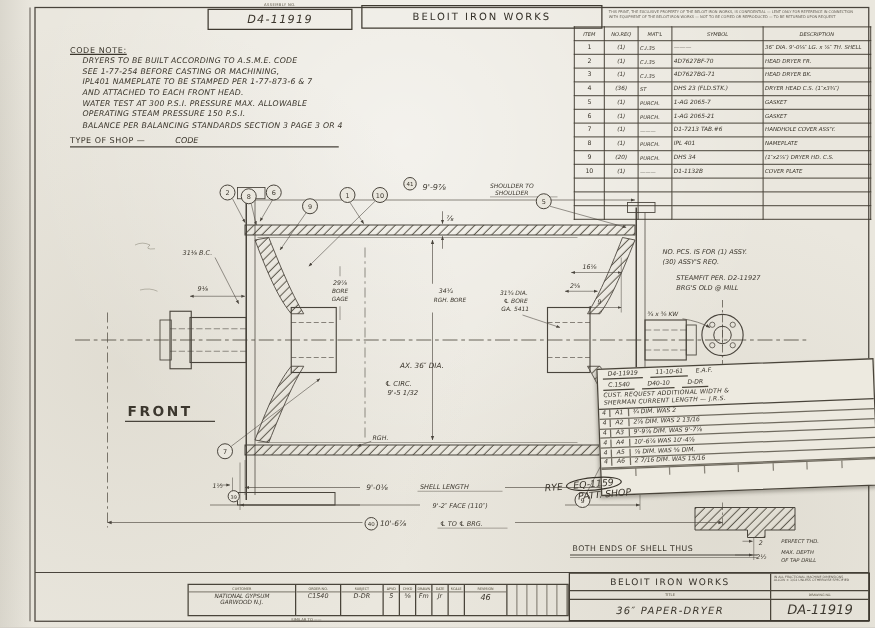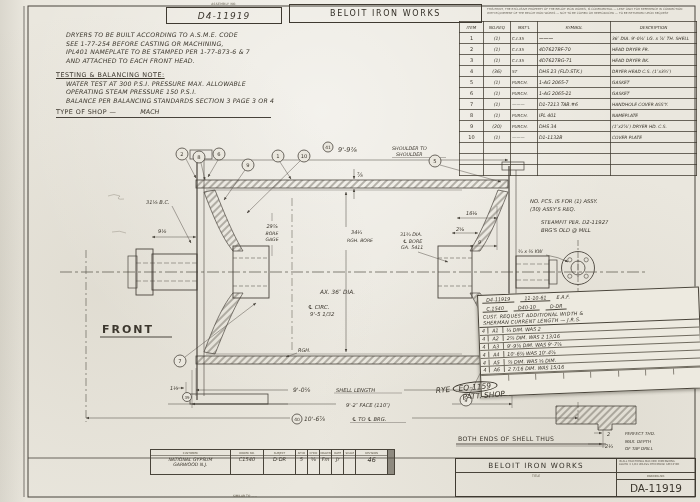--- a/index.html
+++ b/index.html
@@ -55,21 +55,21 @@
   .slip-c1{width:9px;border-right:.6px solid rgba(70,64,52,.75);text-align:center}
   .slip-c2{width:15px;border-right:.6px solid rgba(70,64,52,.75);text-align:center}
   .slip-c3{flex:1;padding-left:3px}
   .slip-foot{display:flex;height:7px;border-top:.7px solid rgba(70,64,52,.75)}
   .slip-foot span{flex:1;border-right:.5px solid rgba(70,64,52,.6)}
   #scribble{left:436px;top:383px;z-index:5;transform:rotate(-5deg);font-style:italic;
     font-size:7.5px;color:#39342b;line-height:1.2}
   #scribble .oval{border:.9px solid #39342b;border-radius:50%;padding:0 5px}
   #scribble .l2{margin-left:26px}
   
-  #custblock{left:150px;top:449px;width:245px;height:26px;border:1px solid #49443a;display:flex;z-index:3}
+  #custblock{left:150px;top:467px;width:305px;height:26px;border:1px solid #49443a;display:flex;z-index:3}
   .cb-cell{border-right:.8px solid #49443a;display:flex;flex-direction:column;overflow:hidden}
   .cb-h{font-size:2.7px;text-align:center;color:#56503f;height:6px;line-height:6px;
     border-bottom:.5px solid rgba(70,64,52,.55)}
   .cb-v{font-size:5.1px;font-style:italic;text-align:center;flex:1;line-height:1.1;padding-top:1px}
   .cb-v.small{font-size:4.6px}
   .cb-grid{flex:1;display:flex}
   .cb-grid span{flex:1;border-right:.5px solid rgba(70,64,52,.55)}
   #similar{left:233px;top:494px;font-size:3px;color:#544e3e;z-index:3}
   
   #titleblock{left:455px;top:458px;width:241px;height:39px;border:1px solid #3f3a31;
@@ -79,21 +79,21 @@
     font-size:7.2px;letter-spacing:1.2px;color:#332f27}
   .tb-tol{grid-column:2;grid-row:1;border-left:.8px solid #49443a;font-size:2.6px;
     color:rgba(60,54,44,.8);padding:1px 2px;line-height:1.2}
   .tb-title-lab{grid-column:1;grid-row:2;border-top:.8px solid #49443a;font-size:3px;
     text-align:center;color:#56503f;line-height:7px}
   .tb-dwg-lab{grid-column:2;grid-row:2;border-left:.8px solid #49443a;border-top:.8px solid #49443a;
     font-size:2.6px;text-align:center;color:#56503f;line-height:7px}
   .tb-title{grid-column:1;grid-row:3;border-top:.8px solid #49443a;display:flex;align-items:center;
     justify-content:center;font-size:8px;font-style:italic;letter-spacing:1px}
   .tb-dwg{grid-column:2;grid-row:3;border-left:.8px solid #49443a;border-top:.8px solid #49443a;
-    display:flex;align-items:center;justify-content:center;font-size:10.5px;}
+    display:flex;align-items:center;justify-content:center;font-size:10.5px;font-style:italic}
 </style>
 </head>
 <body>
 
 <div class="sheet">
 
 <svg class="art" viewBox="0 0 700 502">
   <defs>
     <marker id="ar" viewBox="0 0 8 8" refX="7.5" refY="4" markerWidth="7" markerHeight="7" orient="auto-start-reverse">
       <path d="M0 1 L8 4 L0 7 z" fill="#49443c"></path>
@@ -306,31 +306,31 @@
 
 <div class="abs lbl-tiny" id="assembly-label">ASSEMBLY NO.</div>
 <div class="abs" id="assembly-box">D4-11919</div>
 <div class="abs" id="banner">BELOIT IRON WORKS</div>
 <div class="abs" id="legend">
   <div>THIS PRINT, THE EXCLUSIVE PROPERTY OF THE BELOIT IRON WORKS, IS CONFIDENTIAL — LENT ONLY FOR REFERENCE IN CONNECTION</div>
   <div>WITH EQUIPMENT OF THE BELOIT IRON WORKS — NOT TO BE COPIED OR REPRODUCED — TO BE RETURNED UPON REQUEST</div>
 </div>
 
 <div class="abs" id="notes">
+  <div class="note-title">CODE NOTE:</div>
   <div class="note-line">DRYERS TO BE BUILT ACCORDING TO A.S.M.E. CODE</div>
   <div class="note-line">SEE 1-77-254 BEFORE CASTING OR MACHINING,</div>
   <div class="note-line">IPL401 NAMEPLATE TO BE STAMPED PER 1-77-873-6 &amp; 7</div>
   <div class="note-line">AND ATTACHED TO EACH FRONT HEAD.</div>
-  <div class="note-title">TESTING &amp; BALANCING NOTE:</div>
   <div class="note-line">WATER TEST AT 300 P.S.I. PRESSURE MAX. ALLOWABLE</div>
   <div class="note-line">OPERATING STEAM PRESSURE 150 P.S.I.</div>
   <div class="note-line">BALANCE PER BALANCING STANDARDS SECTION 3 PAGE 3 OR 4</div>
   <div class="spec-row">
     <span class="lab">TYPE OF SHOP —</span>
-    <span class="val">MACH</span>
+    <span class="val">CODE</span>
   </div>
 </div>
 
 <div class="abs" id="bom">
   <table>
     <colgroup>
           <col style="width:24px">
           <col style="width:27px">
           <col style="width:27px">
           <col style="width:73px">
@@ -556,16 +556,17 @@
 <div class="abs" id="similar">SIMILAR TO ——</div>
 
 <div class="abs" id="titleblock">
   <div class="tb-banner">BELOIT IRON WORKS</div>
   <div class="tb-tol">
     <div>IN ALL FRACTIONAL MACHINE DIMENSIONS</div>
     <div>ALLOW ± 1/64 UNLESS OTHERWISE SPECIFIED</div>
   </div>
   <div class="tb-title-lab">TITLE</div>
   <div class="tb-dwg-lab">DRAWING NO.</div>
+  <div class="tb-title">36″ PAPER-DRYER</div>
   <div class="tb-dwg">DA-11919</div>
 </div>
 
 </div>
 
 </body></html>

